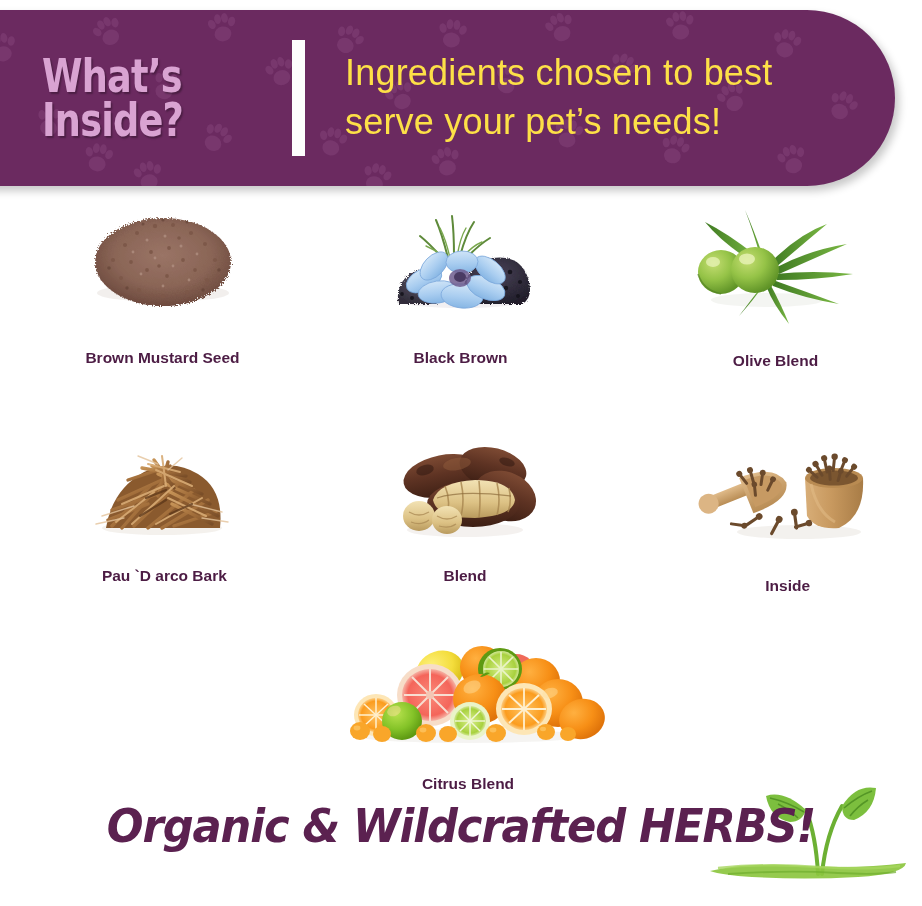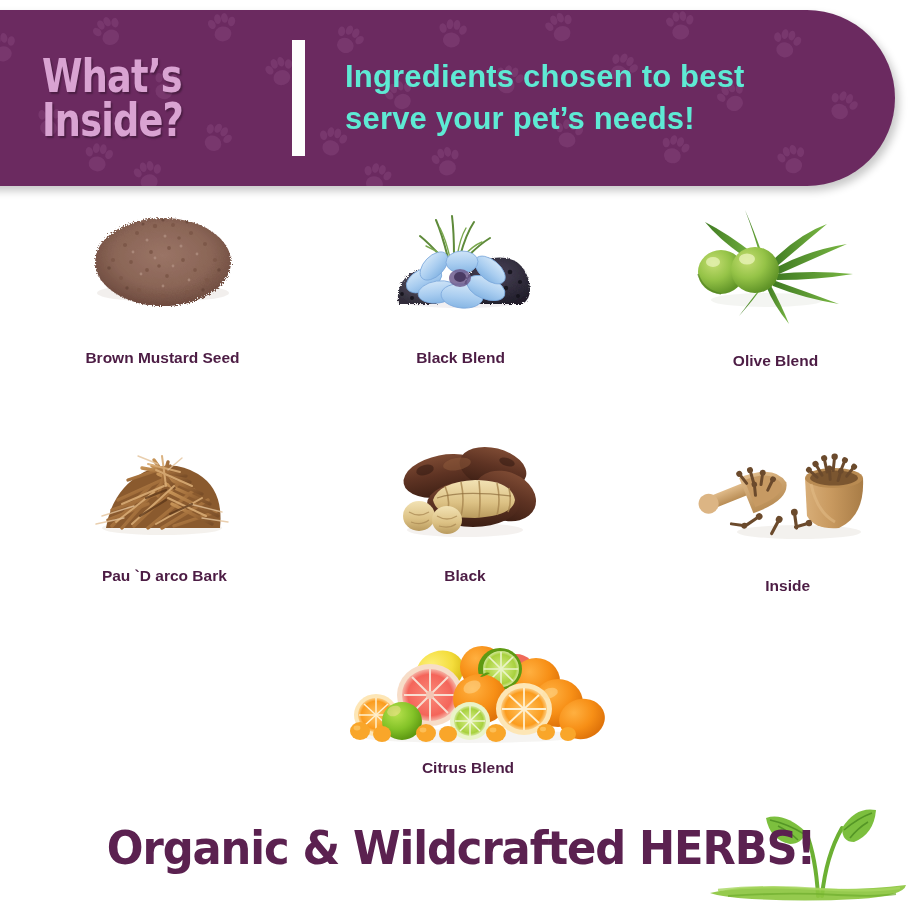--- a/index.html
+++ b/index.html
@@ -38,24 +38,24 @@
     white-space:pre-line;
     text-shadow:2px 2px 2px rgba(0,0,0,.3);
     width:300px;
   }
   .divider{
     width:13px;height:116px;background:#fdfdfd;
     margin-left:-50px; margin-right:40px;
     flex:0 0 auto;
   }
   .banner-sub{
-    color:#5eead4;
-    font-size:31px;
+    color:#fde047;
+    font-size:36px;
     line-height:1.35;
-    font-weight:700;
+    font-weight:400;
     white-space:pre-line;
     letter-spacing:.2px;
   }
 
   
   .grid{position:absolute; left:0; top:200px; width:922px;}
   .row{display:flex; width:922px;}
   .cell{position:relative; width:307px; display:flex; flex-direction:column; align-items:center;}
   .art{width:200px;height:135px;position:relative;}
   .art svg{display:block;width:100%;height:100%;}
@@ -81,25 +81,25 @@
   .r2 .c0 .caption{margin-top:12px;margin-left:28px;}
   .r2 .c1 .art{margin-left:8px;}
   .r2 .c1 .caption{margin-top:12px;margin-left:8px;}
   .r2 .c2 .art{margin-left:30px;}
   .r2 .c2 .caption{margin-top:22px;margin-left:32px;}
 
   
   .r3{margin-top:42px; justify-content:center;}
   .r3 .cell{width:auto;}
   .r3 .art{width:276px;height:110px;margin-left:14px;}
-  .r3 .caption{margin-top:12px;margin-left:14px;}
+  .r3 .caption{margin-top:28px;margin-left:14px;}
 
   
   .footer{
-    position:absolute;left:0;top:820px;width:792px;height:80px;
+    position:absolute;left:0;top:798px;width:792px;height:80px;font-style:italic;
   }
   .tagline{
     position:absolute;left:0;top:0;width:922px;
     text-align:center;
     color:#5b2150;
     font-family:"DejaVu Sans", sans-serif;
     font-weight:bold;
     font-size:47px;
     letter-spacing:-1.2px;
     transform:scaleX(.92);
@@ -297,21 +297,21 @@
             <ellipse cx="100" cy="96" rx="21" ry="12" transform="rotate(6 100 96)"></ellipse>
             <ellipse cx="124" cy="88" rx="20" ry="11" transform="rotate(22 124 88)"></ellipse>
             <ellipse cx="128" cy="70" rx="18" ry="10" transform="rotate(40 128 70)"></ellipse>
             <ellipse cx="72" cy="66" rx="17" ry="10" transform="rotate(-46 72 66)"></ellipse>
             <ellipse cx="100" cy="62" rx="16" ry="11" transform="rotate(-2 100 62)"></ellipse>
           </g>
           <ellipse cx="98" cy="78" rx="11" ry="9" fill="#6f5c8e" opacity=".85"></ellipse>
           <ellipse cx="98" cy="77" rx="6" ry="5" fill="#4a3a63"></ellipse>
         </svg>
       </div>
-      <div class="caption">Black Blend</div>
+      <div class="caption">Black Brown</div>
     </div>
 
     <div class="cell c2">
       <div class="art">
         <svg viewBox="0 0 200 135">
           <defs>
             <radialGradient id="oliv" cx="34%" cy="30%" r="72%">
               <stop offset="0%" stop-color="#c4dd72"></stop>
                 <stop offset="52%" stop-color="#95c347"></stop>
               <stop offset="100%" stop-color="#5f9327"></stop>
@@ -451,21 +451,21 @@
             <path d="M72 96 Q82 102 92 96"></path>
               <path d="M74 106 Q84 109 91 104"></path>
           </g>
           <g fill="#2d1610" opacity=".5">
             <ellipse cx="60" cy="50" rx="9" ry="5" transform="rotate(-16 60 50)"></ellipse>
             <ellipse cx="142" cy="42" rx="8" ry="4" transform="rotate(18 142 42)"></ellipse>
           </g>
           <ellipse cx="92" cy="44" rx="14" ry="6" fill="#94603f" opacity=".45" transform="rotate(-10 92 44)"></ellipse>
         </svg>
       </div>
-      <div class="caption">Black</div>
+      <div class="caption">Blend</div>
     </div>
 
     <div class="cell c2">
       <div class="art">
         <svg viewBox="0 0 200 135">
           <defs>
             <linearGradient id="bowl" x1="0" y1="0" x2="1" y2="0">
               <stop offset="0%" stop-color="#d8ae78"></stop>
                 <stop offset="45%" stop-color="#c8995f"></stop>
               <stop offset="100%" stop-color="#a87c46"></stop>

